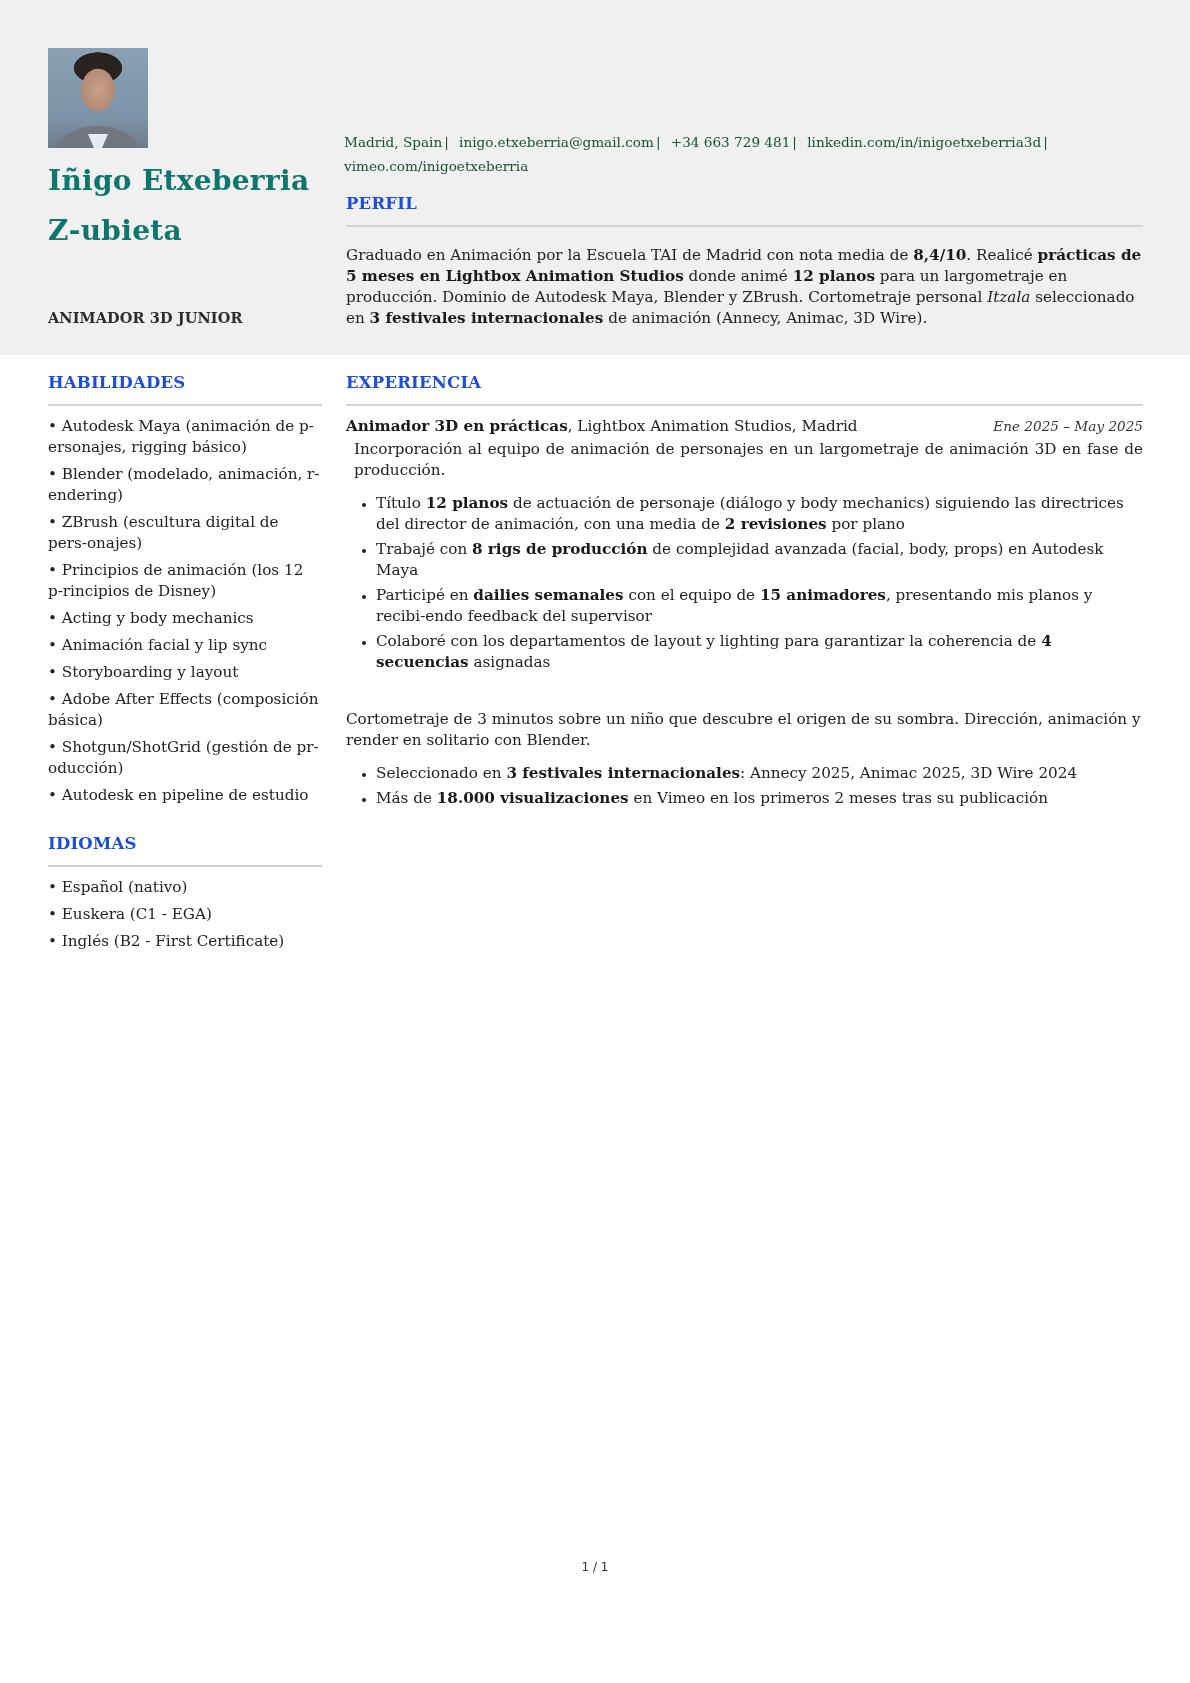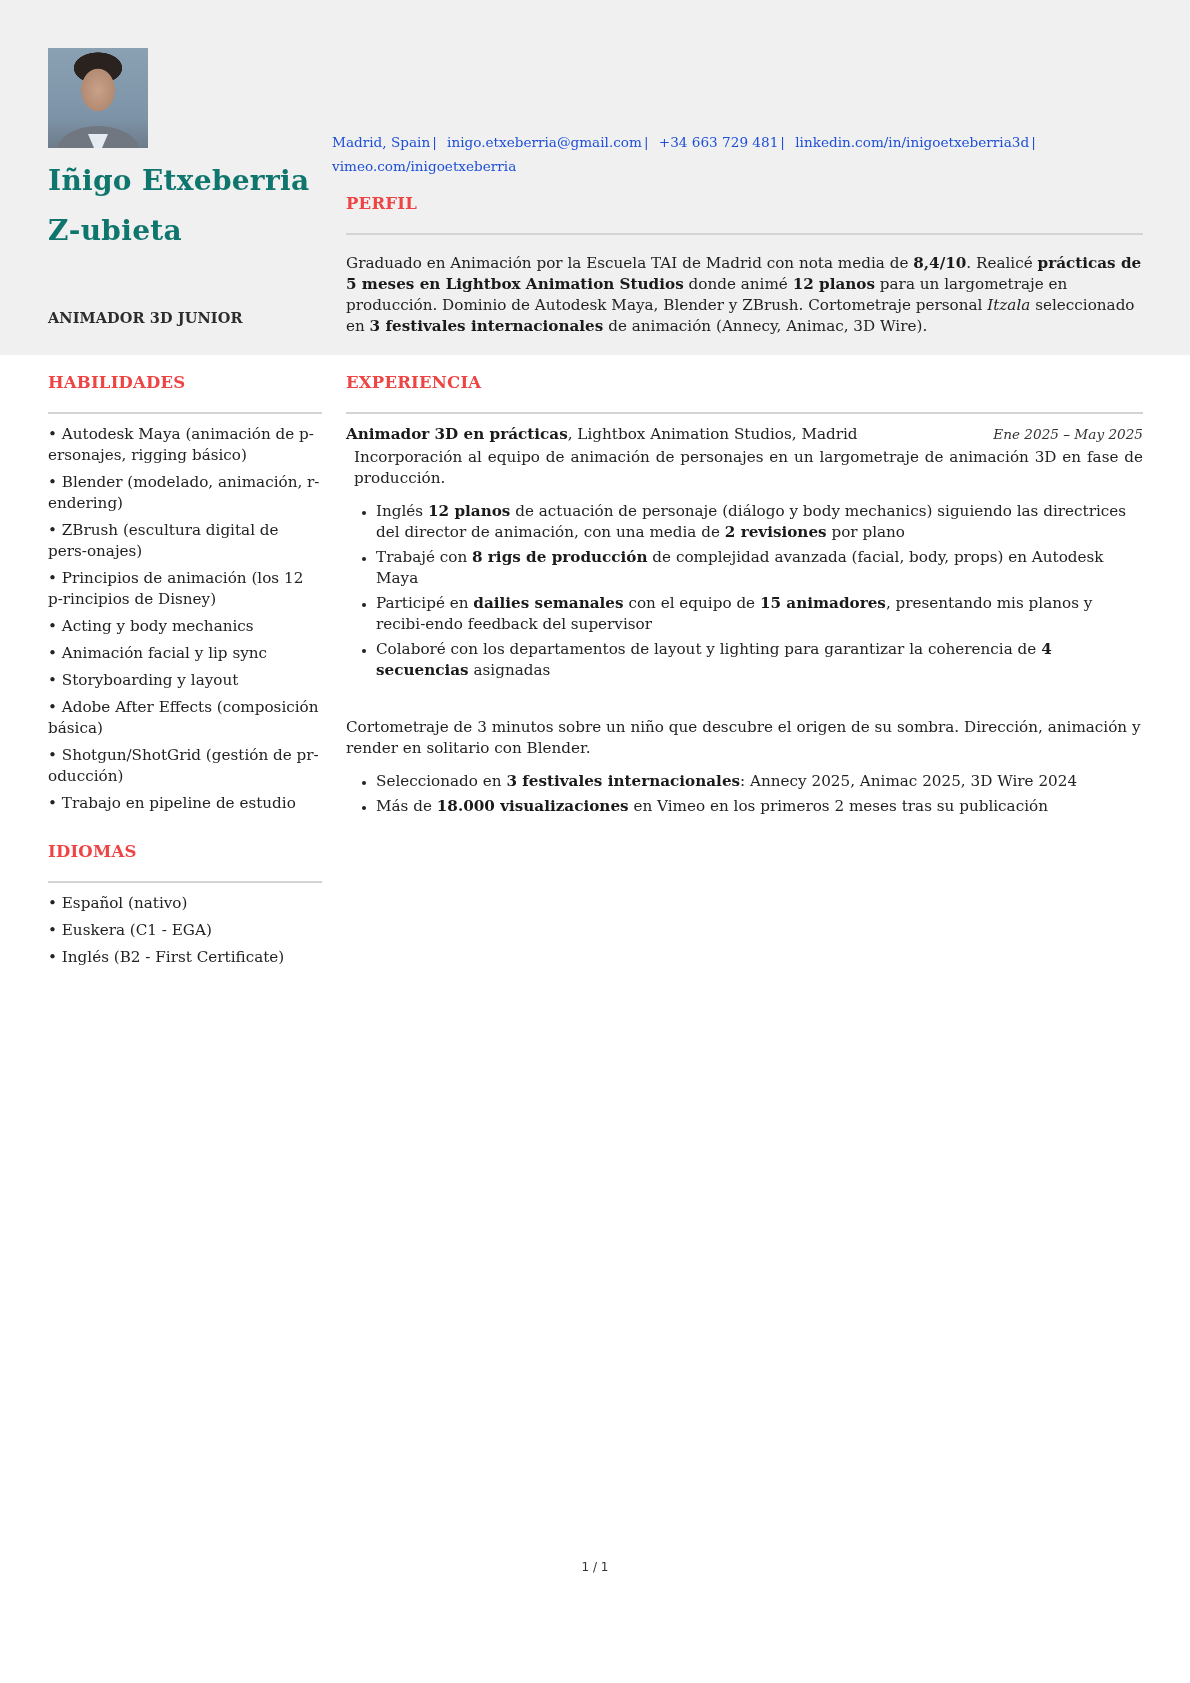--- a/index.html
+++ b/index.html
@@ -28,26 +28,26 @@
   .name {
     position:absolute; left:48px; top:156px; width:280px;
     font-family: "DejaVu Serif", serif; font-weight:bold; font-size:28px; line-height:50px; color:#0f766e;
     letter-spacing:0.3px;
   }
   .subtitle {
     position:absolute; left:48px; top:309px; font-family:"DejaVu Serif", serif; font-weight:bold;
     font-size:14.5px; color:#2c2c2c; letter-spacing:0.1px;
   }
   .contact {
-    position:absolute; left:332px; top:130px; width:800px; font-size:13.6px; line-height:24px; color:#1d4ed8;
+    position:absolute; left:344px; top:130px; width:800px; font-size:13.6px; line-height:24px; color:#14532d;
   }
   .contact span.sep { margin:0 6px 0 2px; }
   .section-title {
-    font-family:"DejaVu Serif", serif; font-weight:bold; font-size:16.5px; color:#ef4444;
-    padding-bottom:20px; border-bottom:2px solid #d4d4d4; letter-spacing:0.2px;
+    font-family:"DejaVu Serif", serif; font-weight:bold; font-size:16.5px; color:#1d4ed8;
+    padding-bottom:12px; border-bottom:2px solid #d4d4d4; letter-spacing:0.2px;
   }
   .perfil { position:absolute; left:346px; top:194px; width:797px; }
   .perfil p {
     margin:18px 0 0 0; font-size:15.2px; line-height:21px; color:#222; text-align:left;
   }
   b { font-weight:bold; color:#1a1a1a; }
   .left-col { position:absolute; left:48px; top:373px; width:274px; }
   .right-col { position:absolute; left:346px; top:373px; width:797px; }
   .block { margin-bottom:28px; }
   .edu-degree { font-weight:bold; font-size:15.2px; margin-top:10px; line-height:21px; }
@@ -100,21 +100,21 @@
     <ul class="skill-list">
       <li>• Autodesk Maya (animación de p-ersonajes, rigging básico)</li>
       <li>• Blender (modelado, animación, r-endering)</li>
       <li>• ZBrush (escultura digital de pers-onajes)</li>
       <li>• Principios de animación (los 12 p-rincipios de Disney)</li>
       <li>• Acting y body mechanics</li>
       <li>• Animación facial y lip sync</li>
       <li>• Storyboarding y layout</li>
       <li>• Adobe After Effects (composición básica)</li>
       <li>• Shotgun/ShotGrid (gestión de pr-oducción)</li>
-      <li>• Trabajo en pipeline de estudio</li>
+      <li>• Autodesk en pipeline de estudio</li>
     </ul>
   </div>
 
   <div class="block">
     <div class="section-title">IDIOMAS</div>
     <ul class="skill-list">
       <li>• Español (nativo)</li>
       <li>• Euskera (C1 - EGA)</li>
       <li>• Inglés (B2 - First Certificate)</li>
     </ul>
@@ -123,21 +123,21 @@
 
 <div class="right-col">
   <div class="block" style="margin-bottom:36px;">
     <div class="section-title">EXPERIENCIA</div>
     <div class="job-head">
       <span><b>Animador 3D en prácticas</b><span>, Lightbox Animation Studios, Madrid</span></span>
       <span class="job-dates">Ene 2025 – May 2025</span>
     </div>
     <p class="desc">Incorporación al equipo de animación de personajes en un largometraje de animación 3D en fase de producción.</p>
     <ul class="bullets">
-      <li><span>Inglés </span><b>12 planos</b><span> de actuación de personaje (diálogo y body mechanics) siguiendo las directrices del director de animación, con una media de </span><b>2 revisiones</b><span> por plano</span></li>
+      <li><span>Título </span><b>12 planos</b><span> de actuación de personaje (diálogo y body mechanics) siguiendo las directrices del director de animación, con una media de </span><b>2 revisiones</b><span> por plano</span></li>
       <li><span>Trabajé con </span><b>8 rigs de producción</b><span> de complejidad avanzada (facial, body, props) en Autodesk Maya</span></li>
       <li><span>Participé en </span><b>dailies semanales</b><span> con el equipo de </span><b>15 animadores</b><span>, presentando mis planos y recibi-endo feedback del supervisor</span></li>
       <li><span>Colaboré con los departamentos de layout y lighting para garantizar la coherencia de </span><b>4 secuencias</b><span> asignadas</span></li>
     </ul>
   </div>
 
   <div class="block">
     <p class="proj-desc">Cortometraje de 3 minutos sobre un niño que descubre el origen de su sombra. Dirección, animación y render en solitario con Blender.</p>
     <ul class="bullets">
       <li><span>Seleccionado en </span><b>3 festivales internacionales</b><span>: Annecy 2025, Animac 2025, 3D Wire 2024</span></li>

